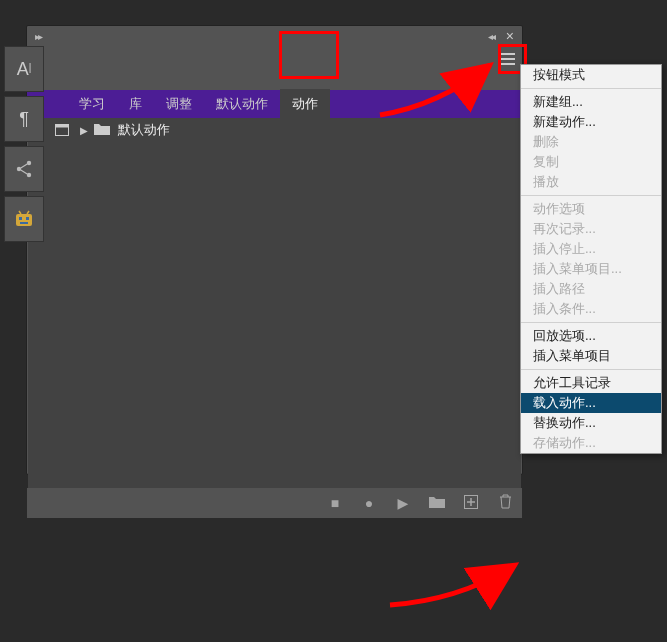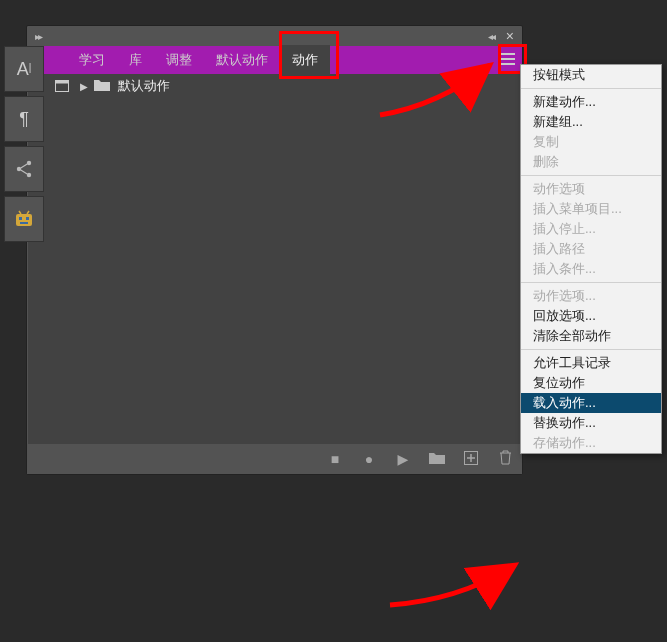--- a/index.html
+++ b/index.html
@@ -49,22 +49,23 @@
     right: 8px;
     top: 2px;
     color: #ccc;
     font-size: 14px;
   }
   .tabs {
     height: 28px;
     display: flex;
     align-items: center;
     padding-left: 40px;
-    background: #a21caf;
+    background: #4c1d95;
     position: relative;
+    margin-top: 44px;
   }
   .tab {
     padding: 6px 12px;
     color: #ccc;
     cursor: pointer;
     font-size: 13px;
   }
   .tab.active {
     background: #424242;
     color: #f0f0f0;
@@ -290,37 +291,37 @@
       </svg>
   </div>
 </div>
 
 <div class="tab-highlight" style="left:279px; top:31px; width:54px; height:42px;"></div>
 <div class="menu-highlight" style="left:498px; top:44px; width:23px; height:24px;"></div>
 
 <div class="flyout">
   <div class="item">按钮模式</div>
   <div class="sep"></div>
+  <div class="item">新建组...</div>
   <div class="item">新建动作...</div>
-  <div class="item">新建组...</div>
+  <div class="item disabled">删除</div>
   <div class="item disabled">复制</div>
-  <div class="item disabled">删除</div>
+  <div class="item disabled">播放</div>
   <div class="sep"></div>
   <div class="item disabled">动作选项</div>
+  <div class="item disabled">再次记录...</div>
+  <div class="item disabled">插入停止...</div>
   <div class="item disabled">插入菜单项目...</div>
-  <div class="item disabled">插入停止...</div>
   <div class="item disabled">插入路径</div>
   <div class="item disabled">插入条件...</div>
   <div class="sep"></div>
-  <div class="item disabled">动作选项...</div>
   <div class="item">回放选项...</div>
-  <div class="item">清除全部动作</div>
+  <div class="item">插入菜单项目</div>
   <div class="sep"></div>
   <div class="item">允许工具记录</div>
-  <div class="item">复位动作</div>
   <div class="item highlight">载入动作...</div>
   <div class="item">替换动作...</div>
   <div class="item disabled">存储动作...</div>
 </div>
 
 <svg class="arrow1" width="140" height="70">
   <defs>
       <marker id="ah1" markerWidth="12" markerHeight="12" refX="9" refY="5" orient="auto">
         <path d="M0 0 L10 5 L0 10 z" fill="#ff0000"></path>
       </marker>

